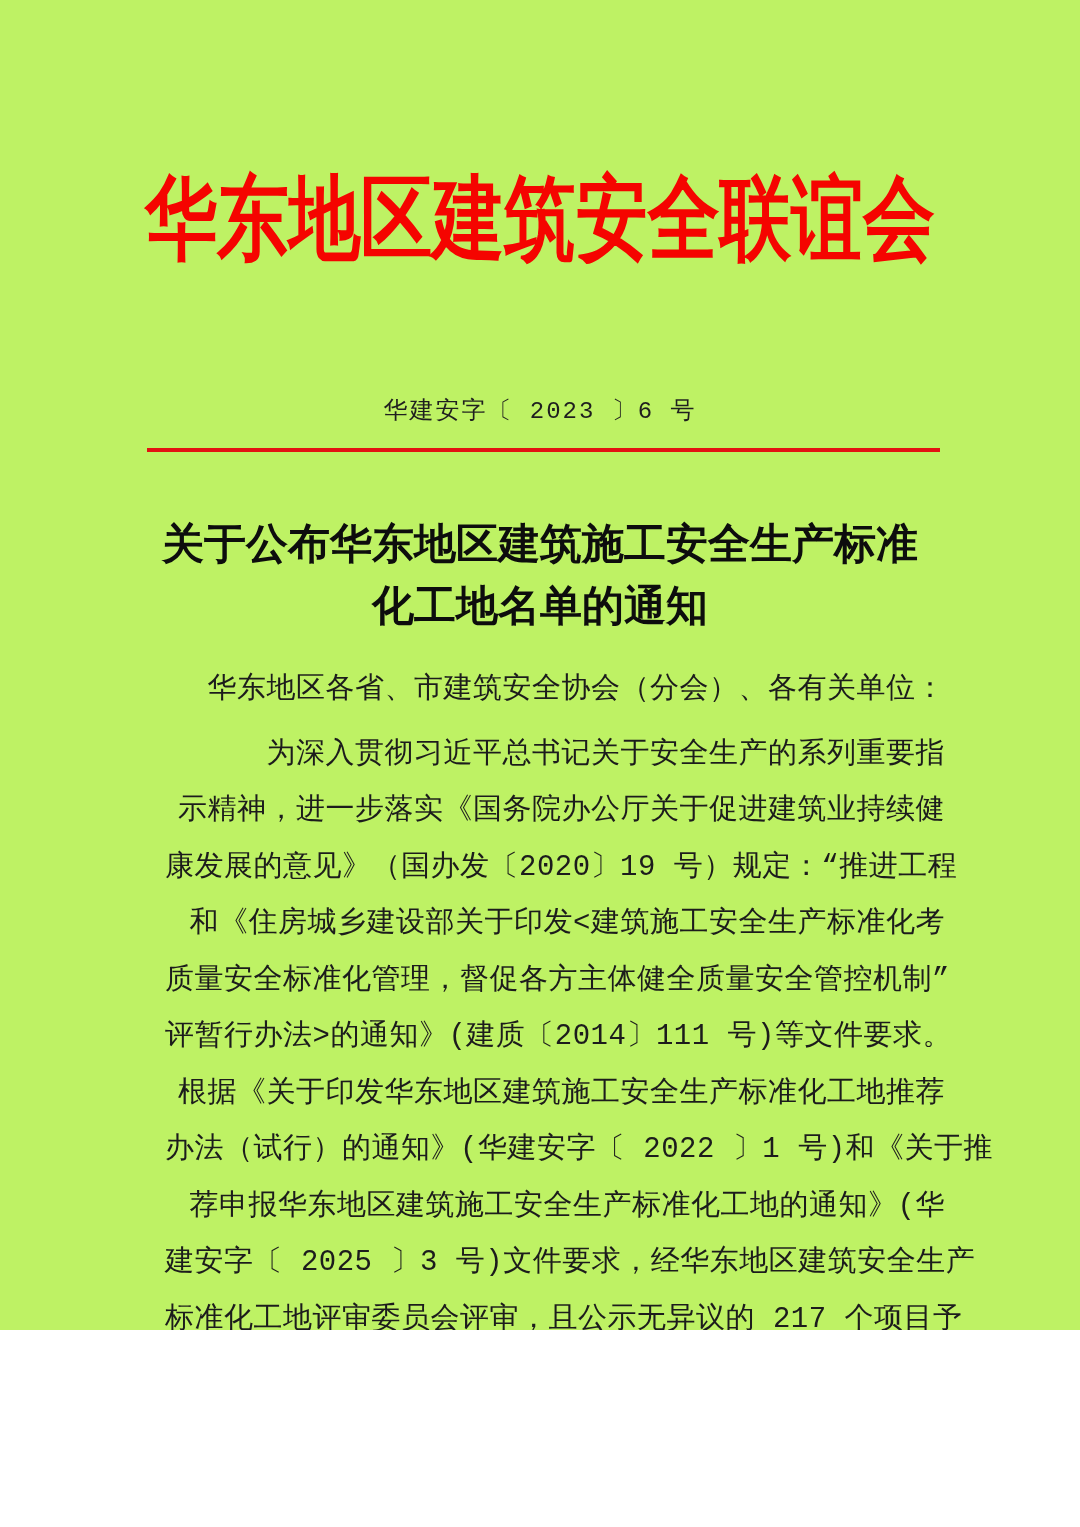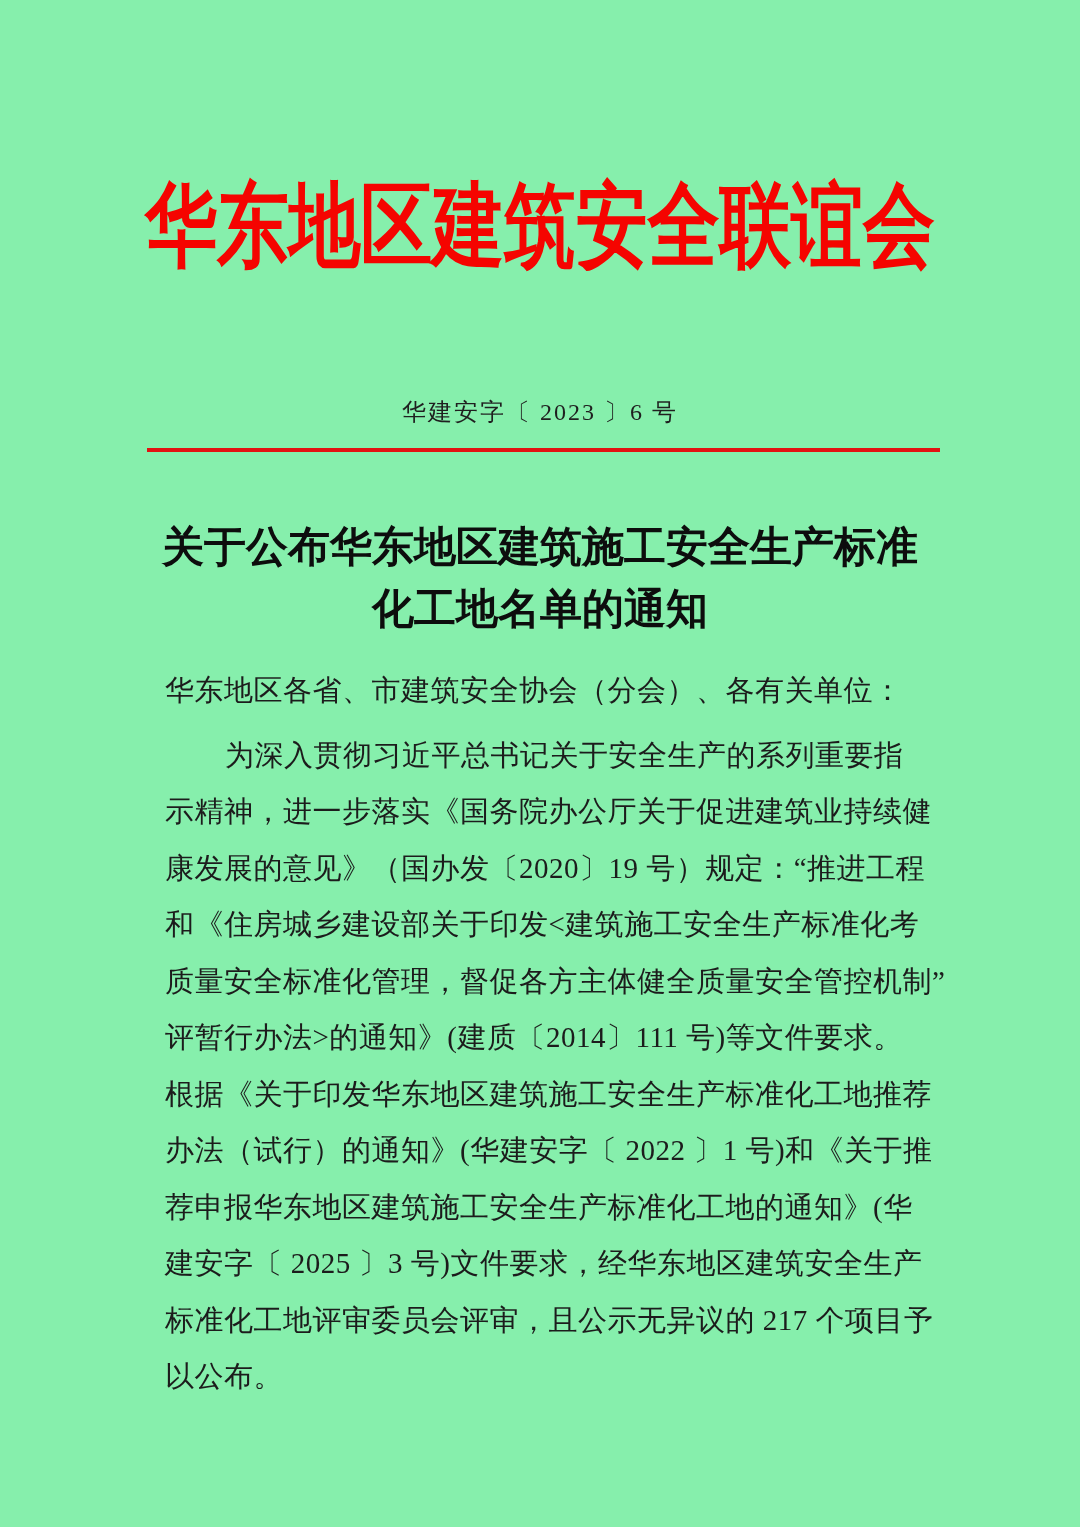--- a/index.html
+++ b/index.html
@@ -1,22 +1,22 @@
 <!DOCTYPE html>
 <html style="--banner-red: #f50400; --rule-red: #e31212; --text-black: #1a1a1a;"><head>
 <meta charset="utf-8">
 <style>
   html, body { margin: 0; padding: 0; background: #ffffff; }
   .page {
     position: relative;
     width: 1080px;
-    height: 1527px;
-    background: #86efac;
+    height: 1330px;
+    background: #bef264;
     overflow: hidden;
-    font-family: Liberation Serif, serif;
+    font-family: Liberation Mono, monospace;
     color: var(--text-black, #1a1a1a);
   }
   .banner {
     position: absolute;
     top: 176px;
     left: 0;
     width: 100%;
     text-align: center;
     color: var(--banner-red, #f50400);
     font-size: 92px;
@@ -59,20 +59,21 @@
     color: #0d0d0d;
     letter-spacing: 0px;
   }
   .bodyblock {
     position: absolute;
     top: 662px;
     left: 165px;
     width: 780px;
     font-size: 29px;
     color: #1c1c1c;
+    text-align: right;
   }
   .line {
     height: 56.5px;
     line-height: 56.5px;
     white-space: nowrap;
     letter-spacing: 0.5px;
   }
   .salutation { margin-bottom: 8px; }
   .indent { text-indent: 60px; }
 </style>

